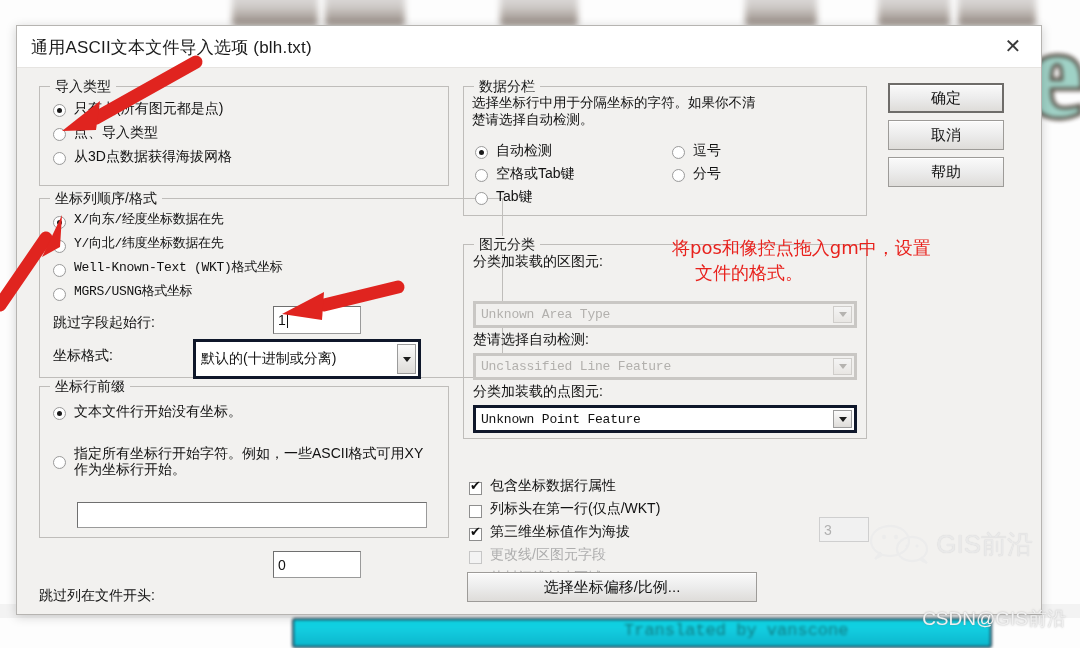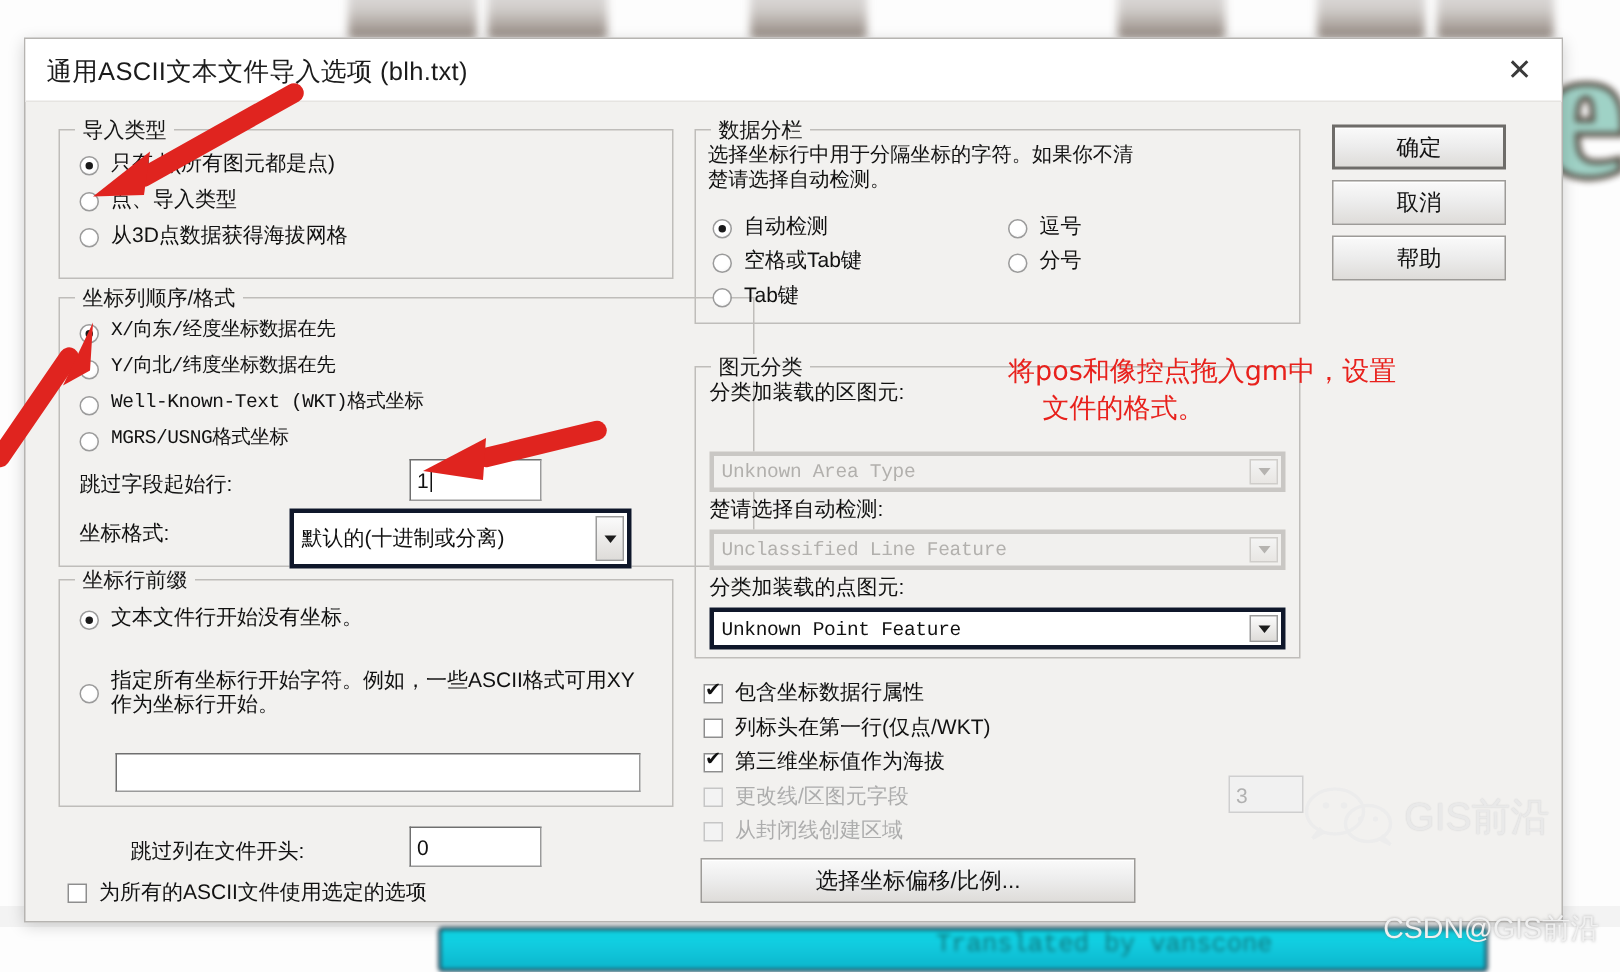--- a/index.html
+++ b/index.html
@@ -102,21 +102,21 @@
     background: radial-gradient(circle at 40% 35%, #ffffff 55%, #ededed 100%);
     margin-top: 3px; margin-right: 8px; flex: none; position: relative;
   }
   .radio.on::after {
     content: ""; position: absolute; left: 3px; top: 3px;
     width: 5px; height: 5px; border-radius: 50%; background: #1a1a1a;
   }
   .rlabel { font-size: 14px; color: #111; line-height: 1.05; white-space: nowrap; }
   .rlabel.mono { font-family: "Liberation Mono", monospace; font-size: 13px; letter-spacing: -0.3px;}
 
-  .check-row { position: absolute; display: flex; align-items: center; }
+  .check-row { position: absolute; display: flex; align-items: flex-end; margin-top: 24px; }
   .cbox {
     width: 13px; height: 13px; border: 1px solid #8e8e8e; background: #fff;
     margin-right: 8px; flex: none; position: relative;
   }
   .cbox.on::after {
     content: "✔"; position: absolute; left: 0px; top: -4px;
     font-size: 13px; color: #111; line-height: 13px;
   }
   .cbox.dim { border-color: #c6c6c6; background: #f3f3f3; }
   .clabel { font-size: 14px; color: #111; white-space: nowrap; }
@@ -281,27 +281,23 @@
       <div class="rlabel">文本文件行开始没有坐标。</div>
     </div>
     <div class="radio-row" style="left:36px; top:420px; width:385px;">
       <div class="radio" style="margin-top:10px;"></div>
       <div class="rlabel" style="white-space:normal; line-height:1.12; width:352px;">指定所有坐标行开始字符。例如，一些ASCII格式可用XY作为坐标行开始。</div>
     </div>
     <div class="textbox" style="left:60px; top:476px; width:350px; height:26px;">
       <span></span>
     </div>
 
-    <div class="label" style="left:22px; top:533px;margin-left:48px;">跳过列在文件开头:</div>
+    <div class="label" style="left:22px; top:561px;">跳过列在文件开头:</div>
     <div class="textbox" style="left:256px; top:525px; width:88px; height:27px;">
       <span>0</span>
-    </div>
-    <div class="check-row" style="left:28px; top:560px;">
-      <div class="cbox"></div>
-      <div class="clabel">为所有的ASCII文件使用选定的选项</div>
     </div>
 
     <div class="group" style="left:446px; top:60px; width:404px; height:130px;">
       <div class="group-title">数据分栏</div>
     </div>
     <div class="desc" style="left:455px; top:69px;">选择坐标行中用于分隔坐标的字符。如果你不清</div>
     <div class="desc" style="left:455px; top:86px;">楚请选择自动检测。</div>
 
     <div class="radio-row" style="left:458px; top:117px;">
       <div class="radio on"></div>

